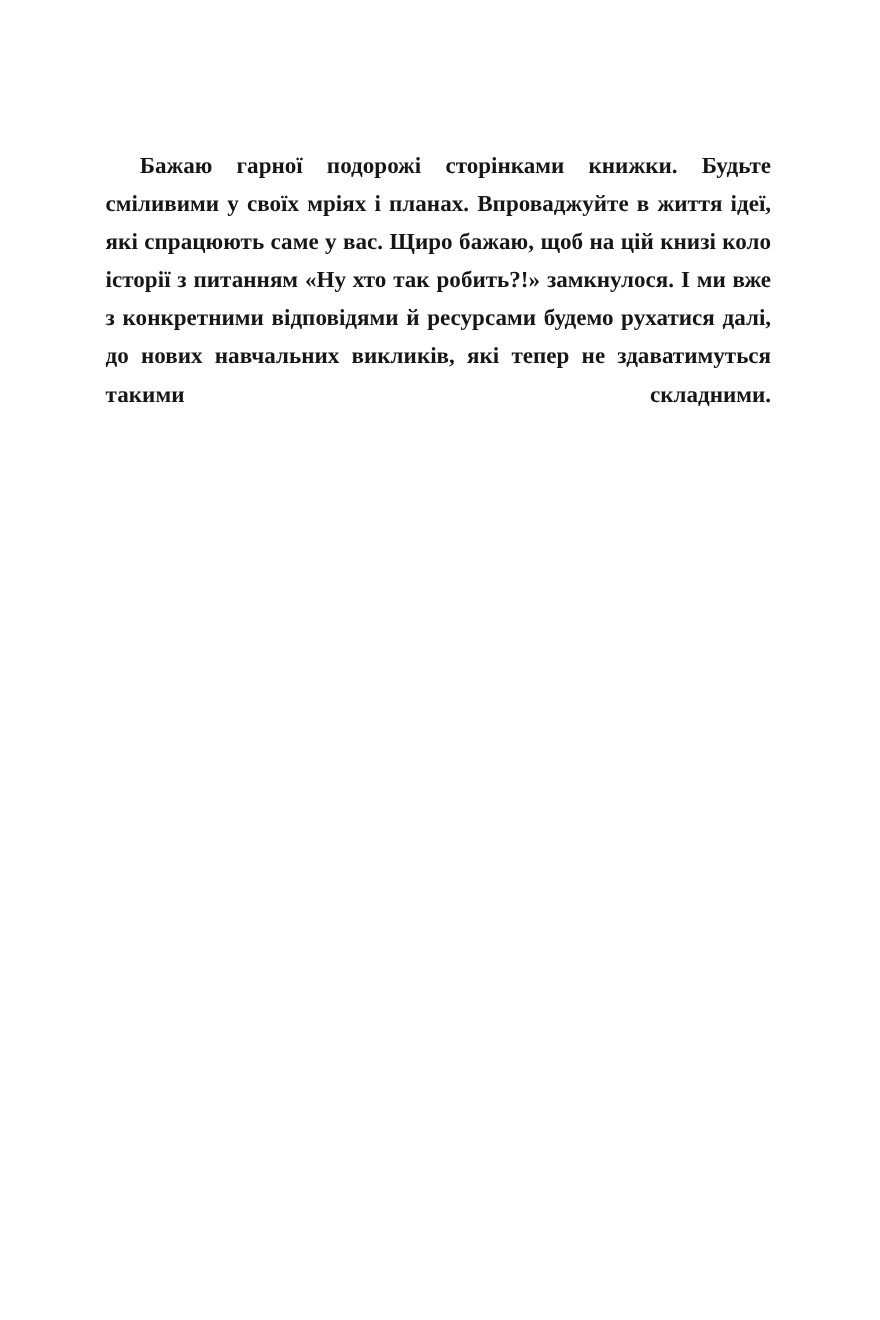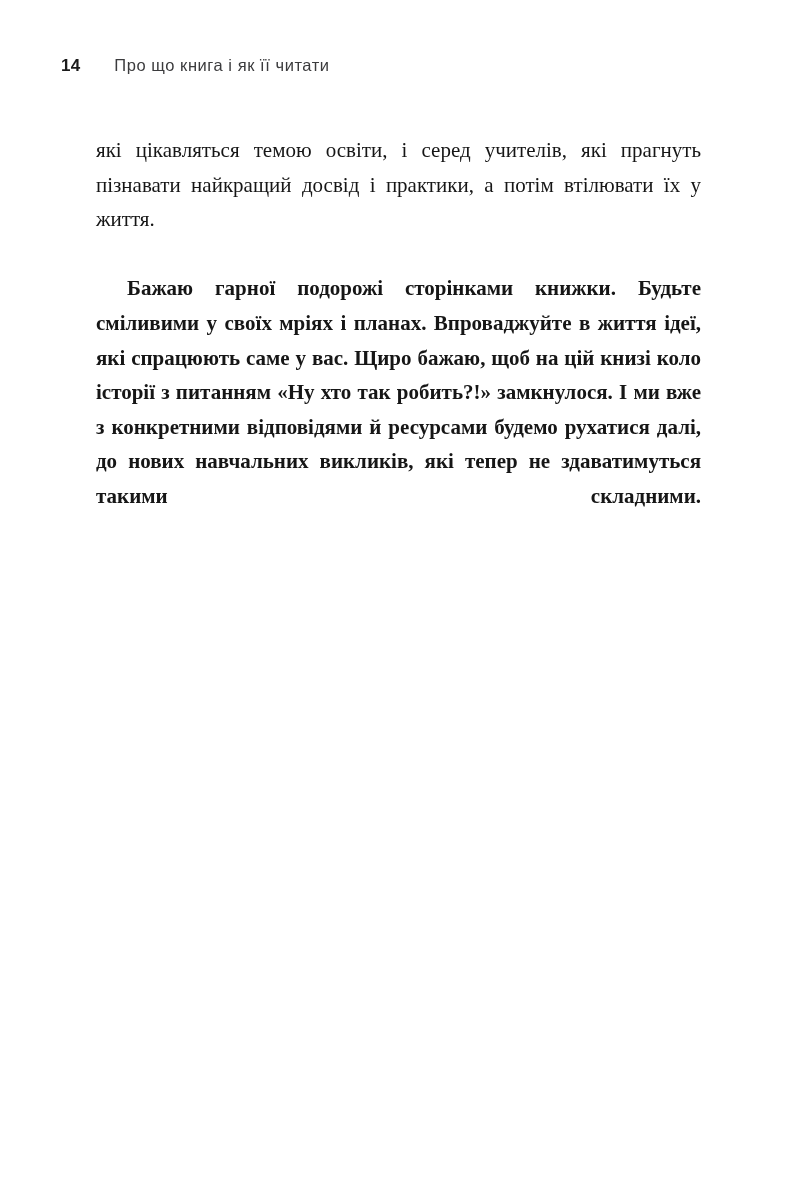--- a/index.html
+++ b/index.html
@@ -76,23 +76,18 @@
     content: "";
     display: inline-block;
     width: 100%;
   }
 </style>
 </head>
 <body>
 
 <div class="page">
 
-  <div class="running-header">
-    <span class="page-number">14</span>
-    <span class="header-title">Про що книга і як її читати</span>
-  </div>
 
   <div class="text-block">
-    <p class="para">які цікавляться темою освіти, і серед учителів, які прагнуть пізнавати найкращий досвід і практики, а потім втілювати їх у життя.</p>
     <p class="para indented">Бажаю гарної подорожі сторінками книжки. Будьте сміливими у своїх мріях і планах. Впроваджуйте в життя ідеї, які спрацюють саме у вас. Щиро бажаю, щоб на цій книзі коло історії з питанням «Ну хто так робить?!» замкнулося. І ми вже з конкретними відповідями й ресурсами будемо рухатися далі, до нових навчальних викликів, які тепер не здаватимуться такими складними.</p>
   </div>
 
 </div>
 
 </body></html>

